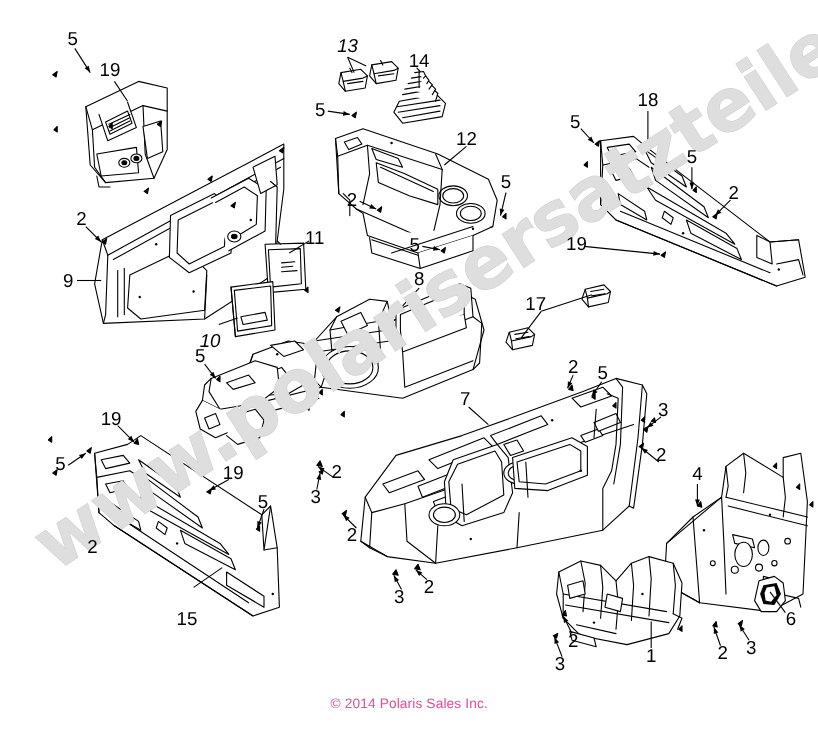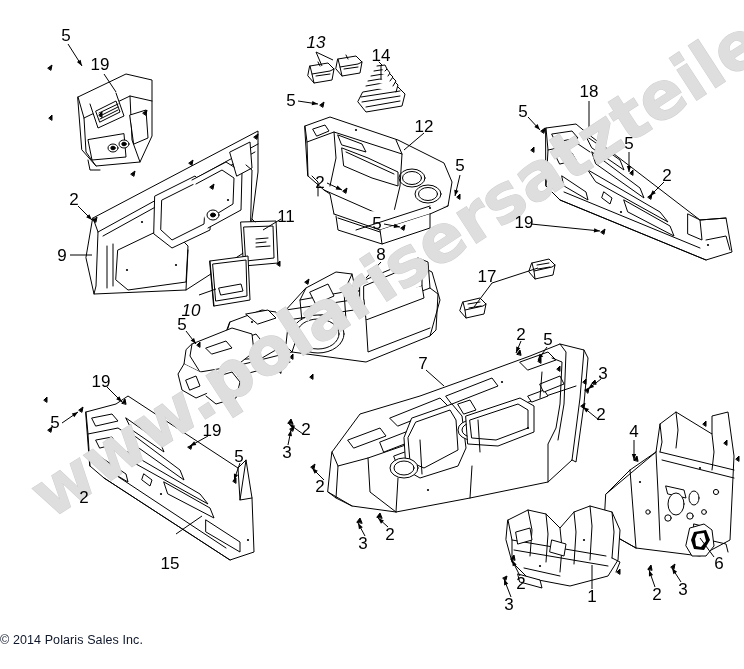--- a/index.html
+++ b/index.html
@@ -32,24 +32,24 @@
     line-height: 1;
     white-space: nowrap;
     transform: translate(-50%, -50%);
     user-select: none;
   }
   #copyright {
     position: absolute;
     left: 0;
     bottom: 22px;
     width: 744px;
-    text-align: left;
+    text-align: center;
     font-family: "Liberation Sans", sans-serif;
     font-size: 12.5px;
-    color: #0f172a;
+    color: #ec4899;
     letter-spacing: .1px;
   }
   #watermark-layer {
     position: absolute;
     left: 0;
     top: 0;
     width: 744px;
     height: 669px;
     pointer-events: none;
   }

